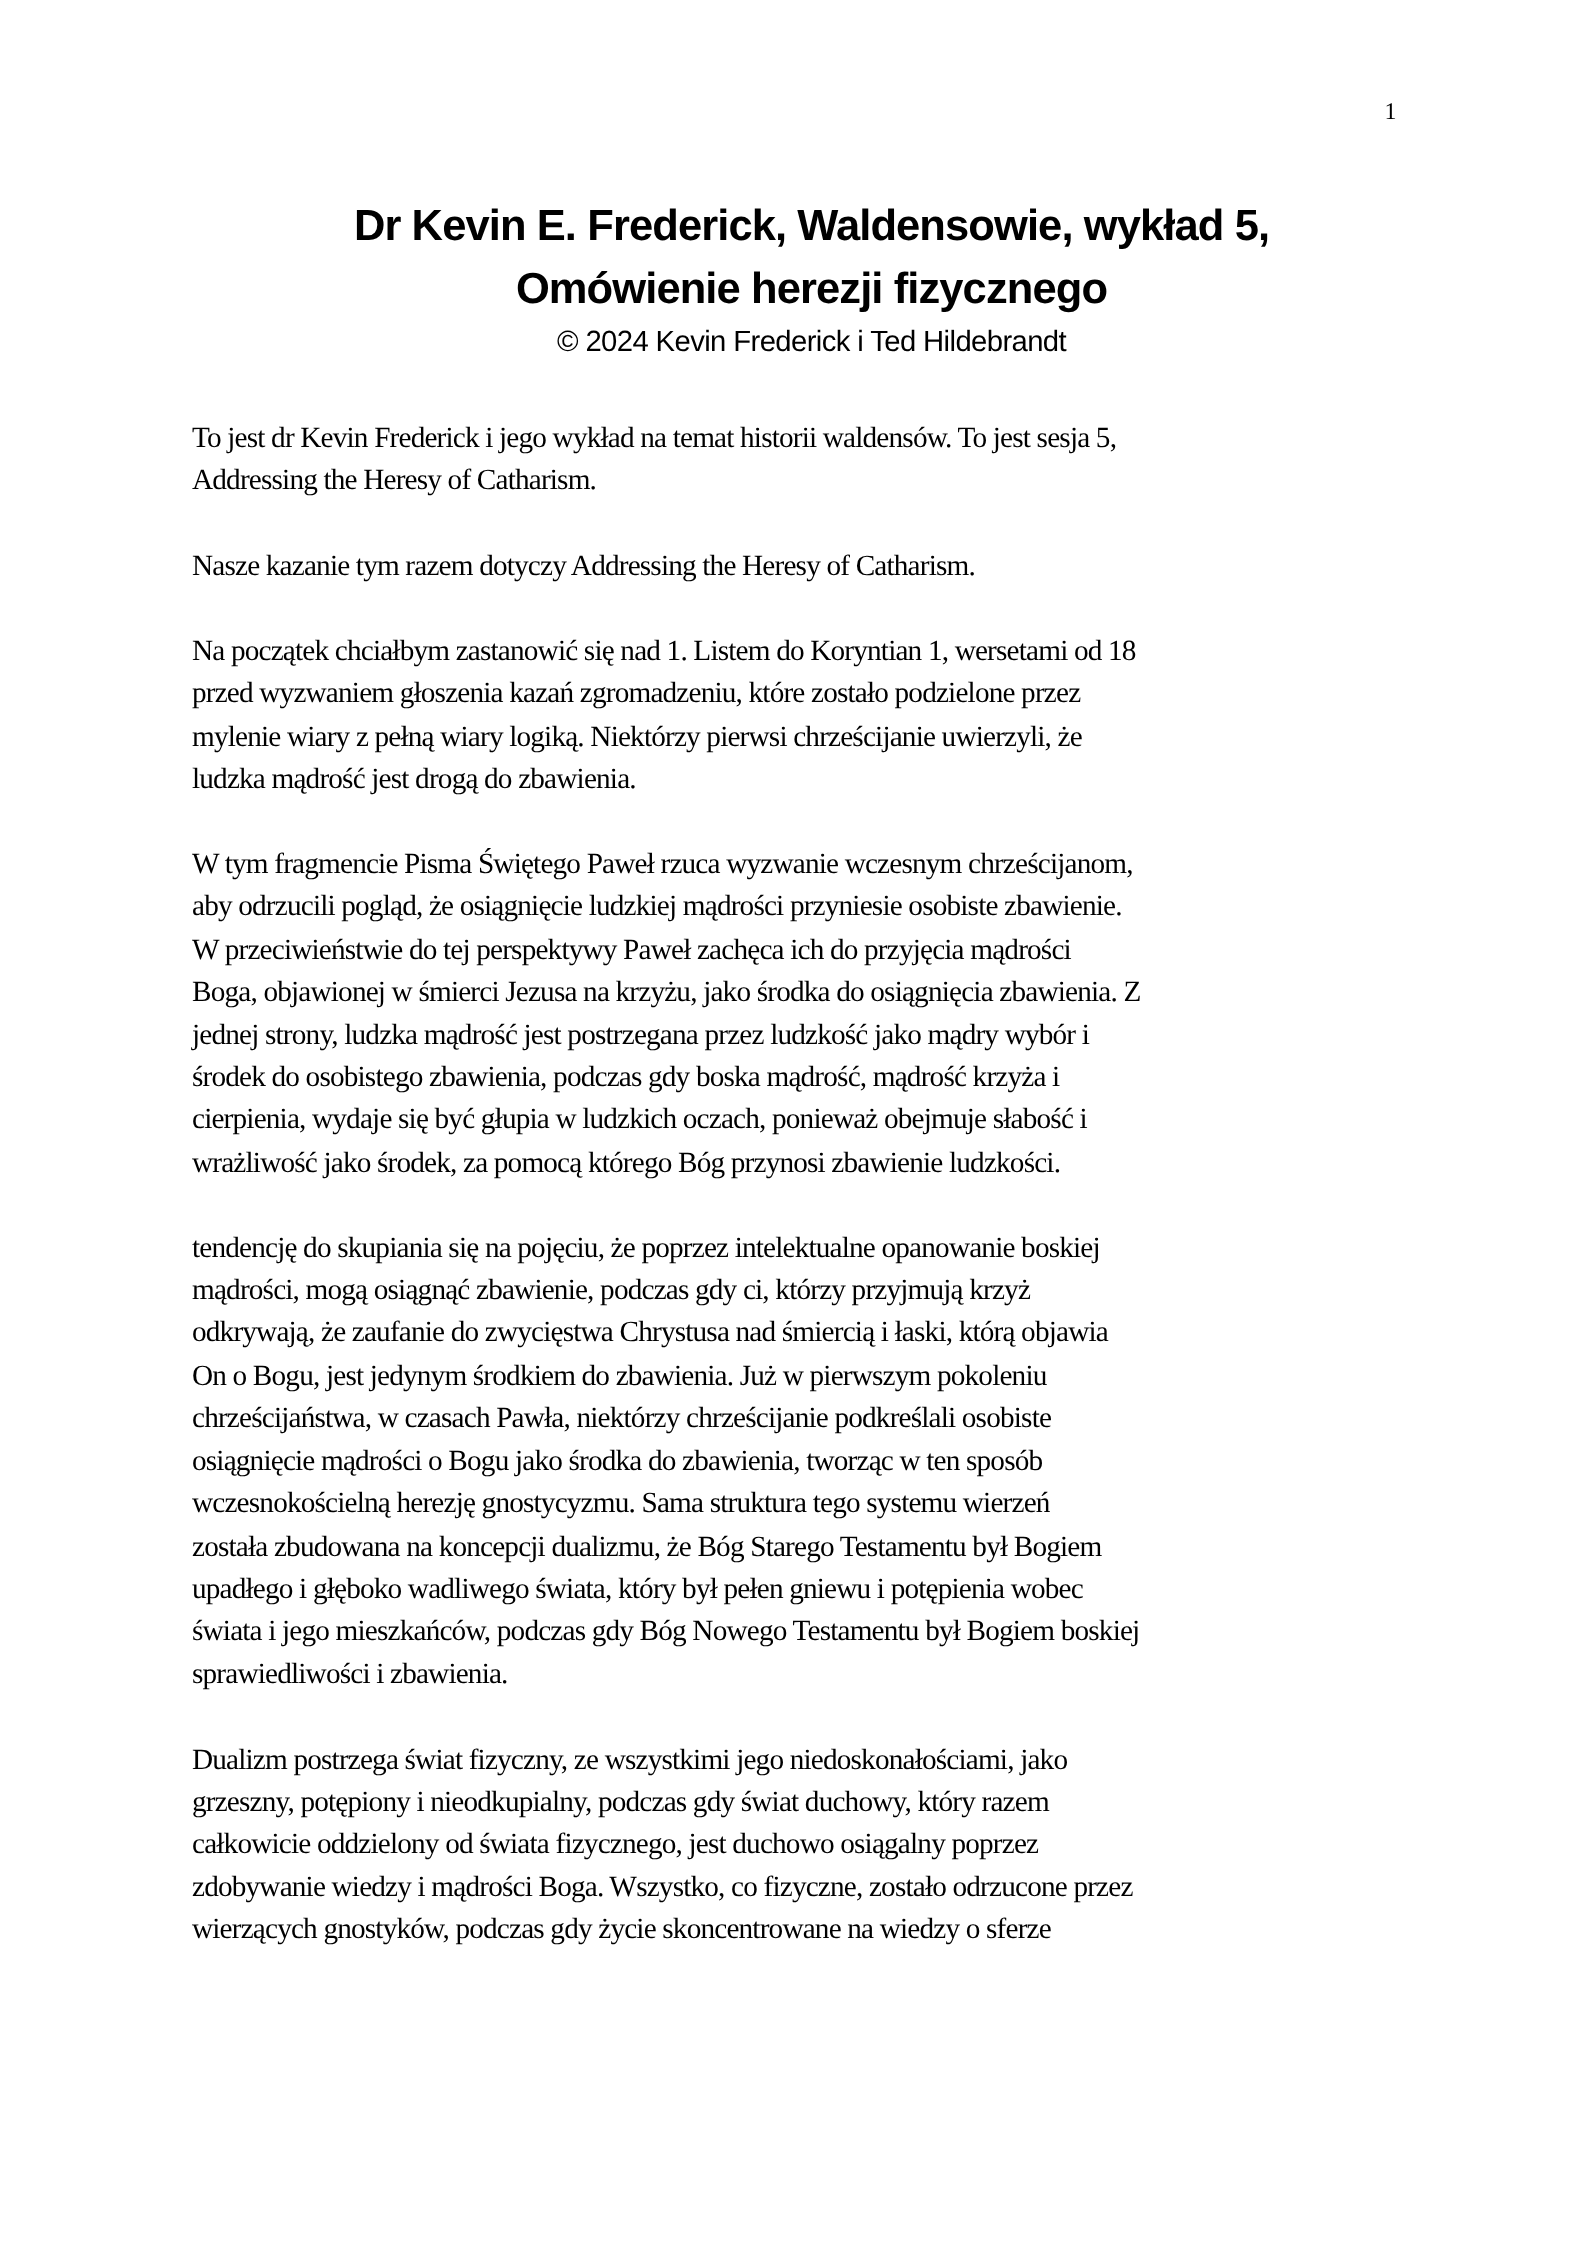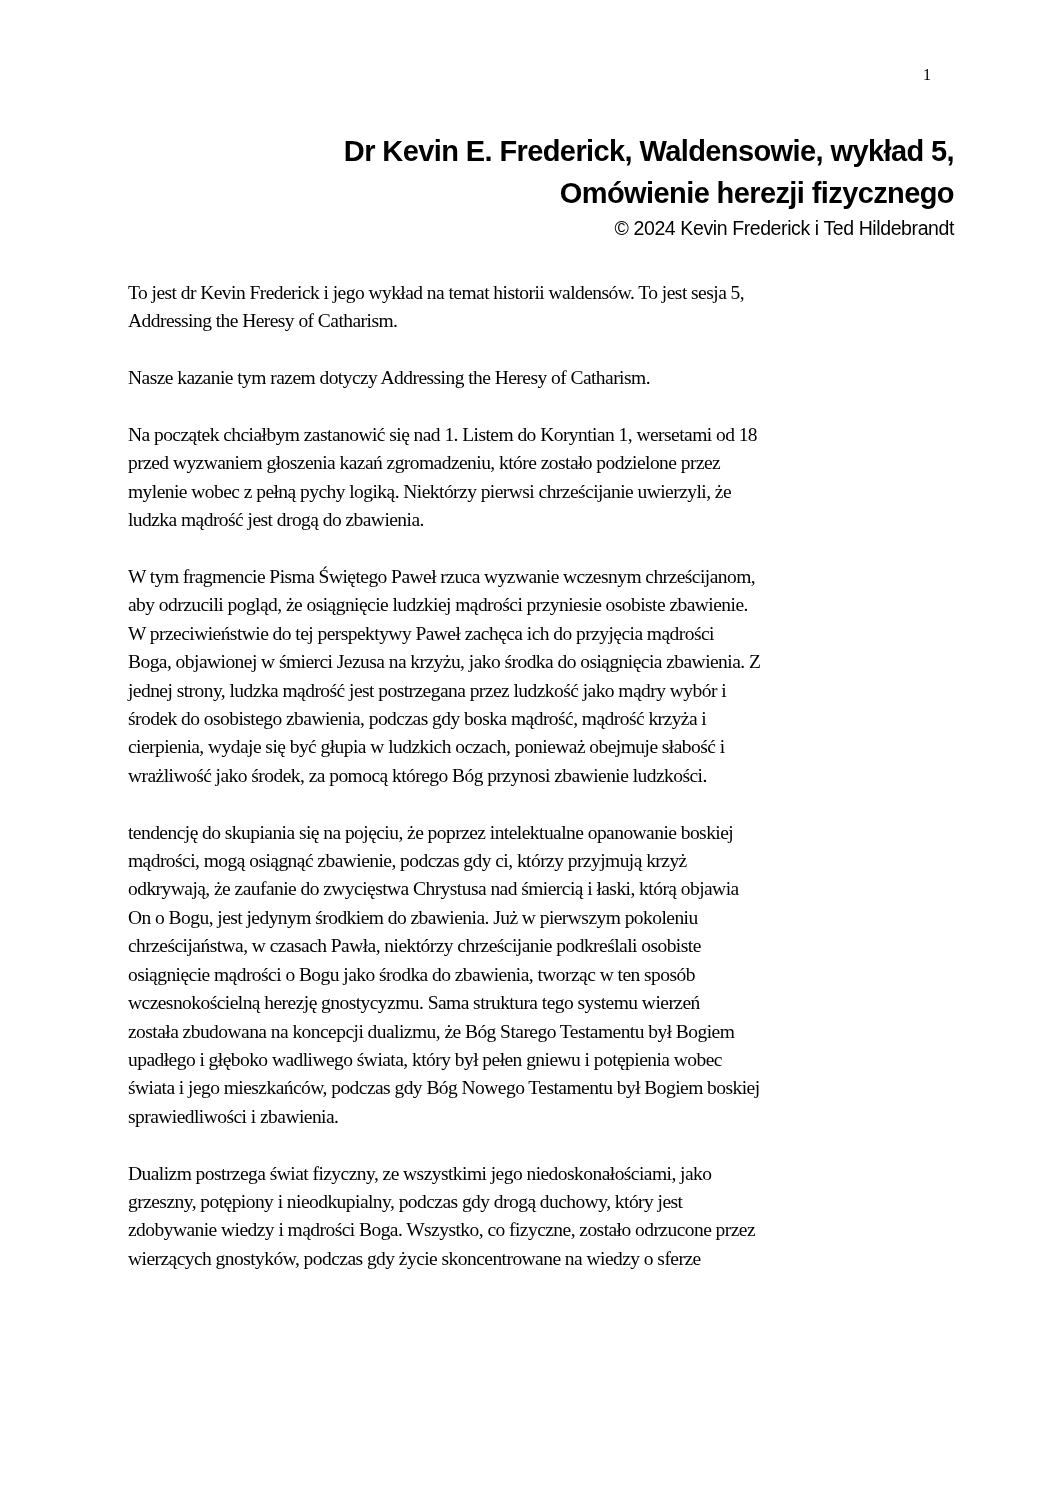--- a/index.html
+++ b/index.html
@@ -18,23 +18,23 @@
       position: absolute;
       top: 66px;
       right: 127px;
       font-family: "Liberation Serif", serif;
       font-size: 16px;
       line-height: 18px;
     }
     .title-block {
       position: absolute;
       top: 130px;
-      left: 96px;
+      left: 112px;
       width: 858px;
-      text-align: right;
+      text-align: center;
     }
     .title-line {
       font-family: "Liberation Sans", sans-serif;
       font-weight: bold;
       font-size: 29px;
       line-height: 42px;
       letter-spacing: -0.6px;
       white-space: nowrap;
     }
     .copyright {
@@ -77,21 +77,21 @@
   <p class="para">
     <span class="line">To jest dr Kevin Frederick i jego wykład na temat historii waldensów. To jest sesja 5,</span>
     <span class="line">Addressing the Heresy of Catharism.</span>
   </p>
   <p class="para">
     <span class="line">Nasze kazanie tym razem dotyczy Addressing the Heresy of Catharism.</span>
   </p>
   <p class="para">
     <span class="line">Na początek chciałbym zastanowić się nad 1. Listem do Koryntian 1, wersetami od 18</span>
     <span class="line">przed wyzwaniem głoszenia kazań zgromadzeniu, które zostało podzielone przez</span>
-    <span class="line">mylenie wobec z pełną pychy logiką. Niektórzy pierwsi chrześcijanie uwierzyli, że</span>
+    <span class="line">mylenie wiary z pełną wiary logiką. Niektórzy pierwsi chrześcijanie uwierzyli, że</span>
     <span class="line">ludzka mądrość jest drogą do zbawienia.</span>
   </p>
   <p class="para">
     <span class="line">W tym fragmencie Pisma Świętego Paweł rzuca wyzwanie wczesnym chrześcijanom,</span>
     <span class="line">aby odrzucili pogląd, że osiągnięcie ludzkiej mądrości przyniesie osobiste zbawienie.</span>
     <span class="line">W przeciwieństwie do tej perspektywy Paweł zachęca ich do przyjęcia mądrości</span>
     <span class="line">Boga, objawionej w śmierci Jezusa na krzyżu, jako środka do osiągnięcia zbawienia. Z</span>
     <span class="line">jednej strony, ludzka mądrość jest postrzegana przez ludzkość jako mądry wybór i</span>
     <span class="line">środek do osobistego zbawienia, podczas gdy boska mądrość, mądrość krzyża i</span>
     <span class="line">cierpienia, wydaje się być głupia w ludzkich oczach, ponieważ obejmuje słabość i</span>
@@ -105,17 +105,18 @@
     <span class="line">chrześcijaństwa, w czasach Pawła, niektórzy chrześcijanie podkreślali osobiste</span>
     <span class="line">osiągnięcie mądrości o Bogu jako środka do zbawienia, tworząc w ten sposób</span>
     <span class="line">wczesnokościelną herezję gnostycyzmu. Sama struktura tego systemu wierzeń</span>
     <span class="line">została zbudowana na koncepcji dualizmu, że Bóg Starego Testamentu był Bogiem</span>
     <span class="line">upadłego i głęboko wadliwego świata, który był pełen gniewu i potępienia wobec</span>
     <span class="line">świata i jego mieszkańców, podczas gdy Bóg Nowego Testamentu był Bogiem boskiej</span>
     <span class="line">sprawiedliwości i zbawienia.</span>
   </p>
   <p class="para">
     <span class="line">Dualizm postrzega świat fizyczny, ze wszystkimi jego niedoskonałościami, jako</span>
-    <span class="line">grzeszny, potępiony i nieodkupialny, podczas gdy drogą duchowy, który jest</span>
+    <span class="line">grzeszny, potępiony i nieodkupialny, podczas gdy świat duchowy, który razem</span>
+    <span class="line">całkowicie oddzielony od świata fizycznego, jest duchowo osiągalny poprzez</span>
     <span class="line">zdobywanie wiedzy i mądrości Boga. Wszystko, co fizyczne, zostało odrzucone przez</span>
     <span class="line">wierzących gnostyków, podczas gdy życie skoncentrowane na wiedzy o sferze</span>
   </p>
 </div>
 
 </body></html>

